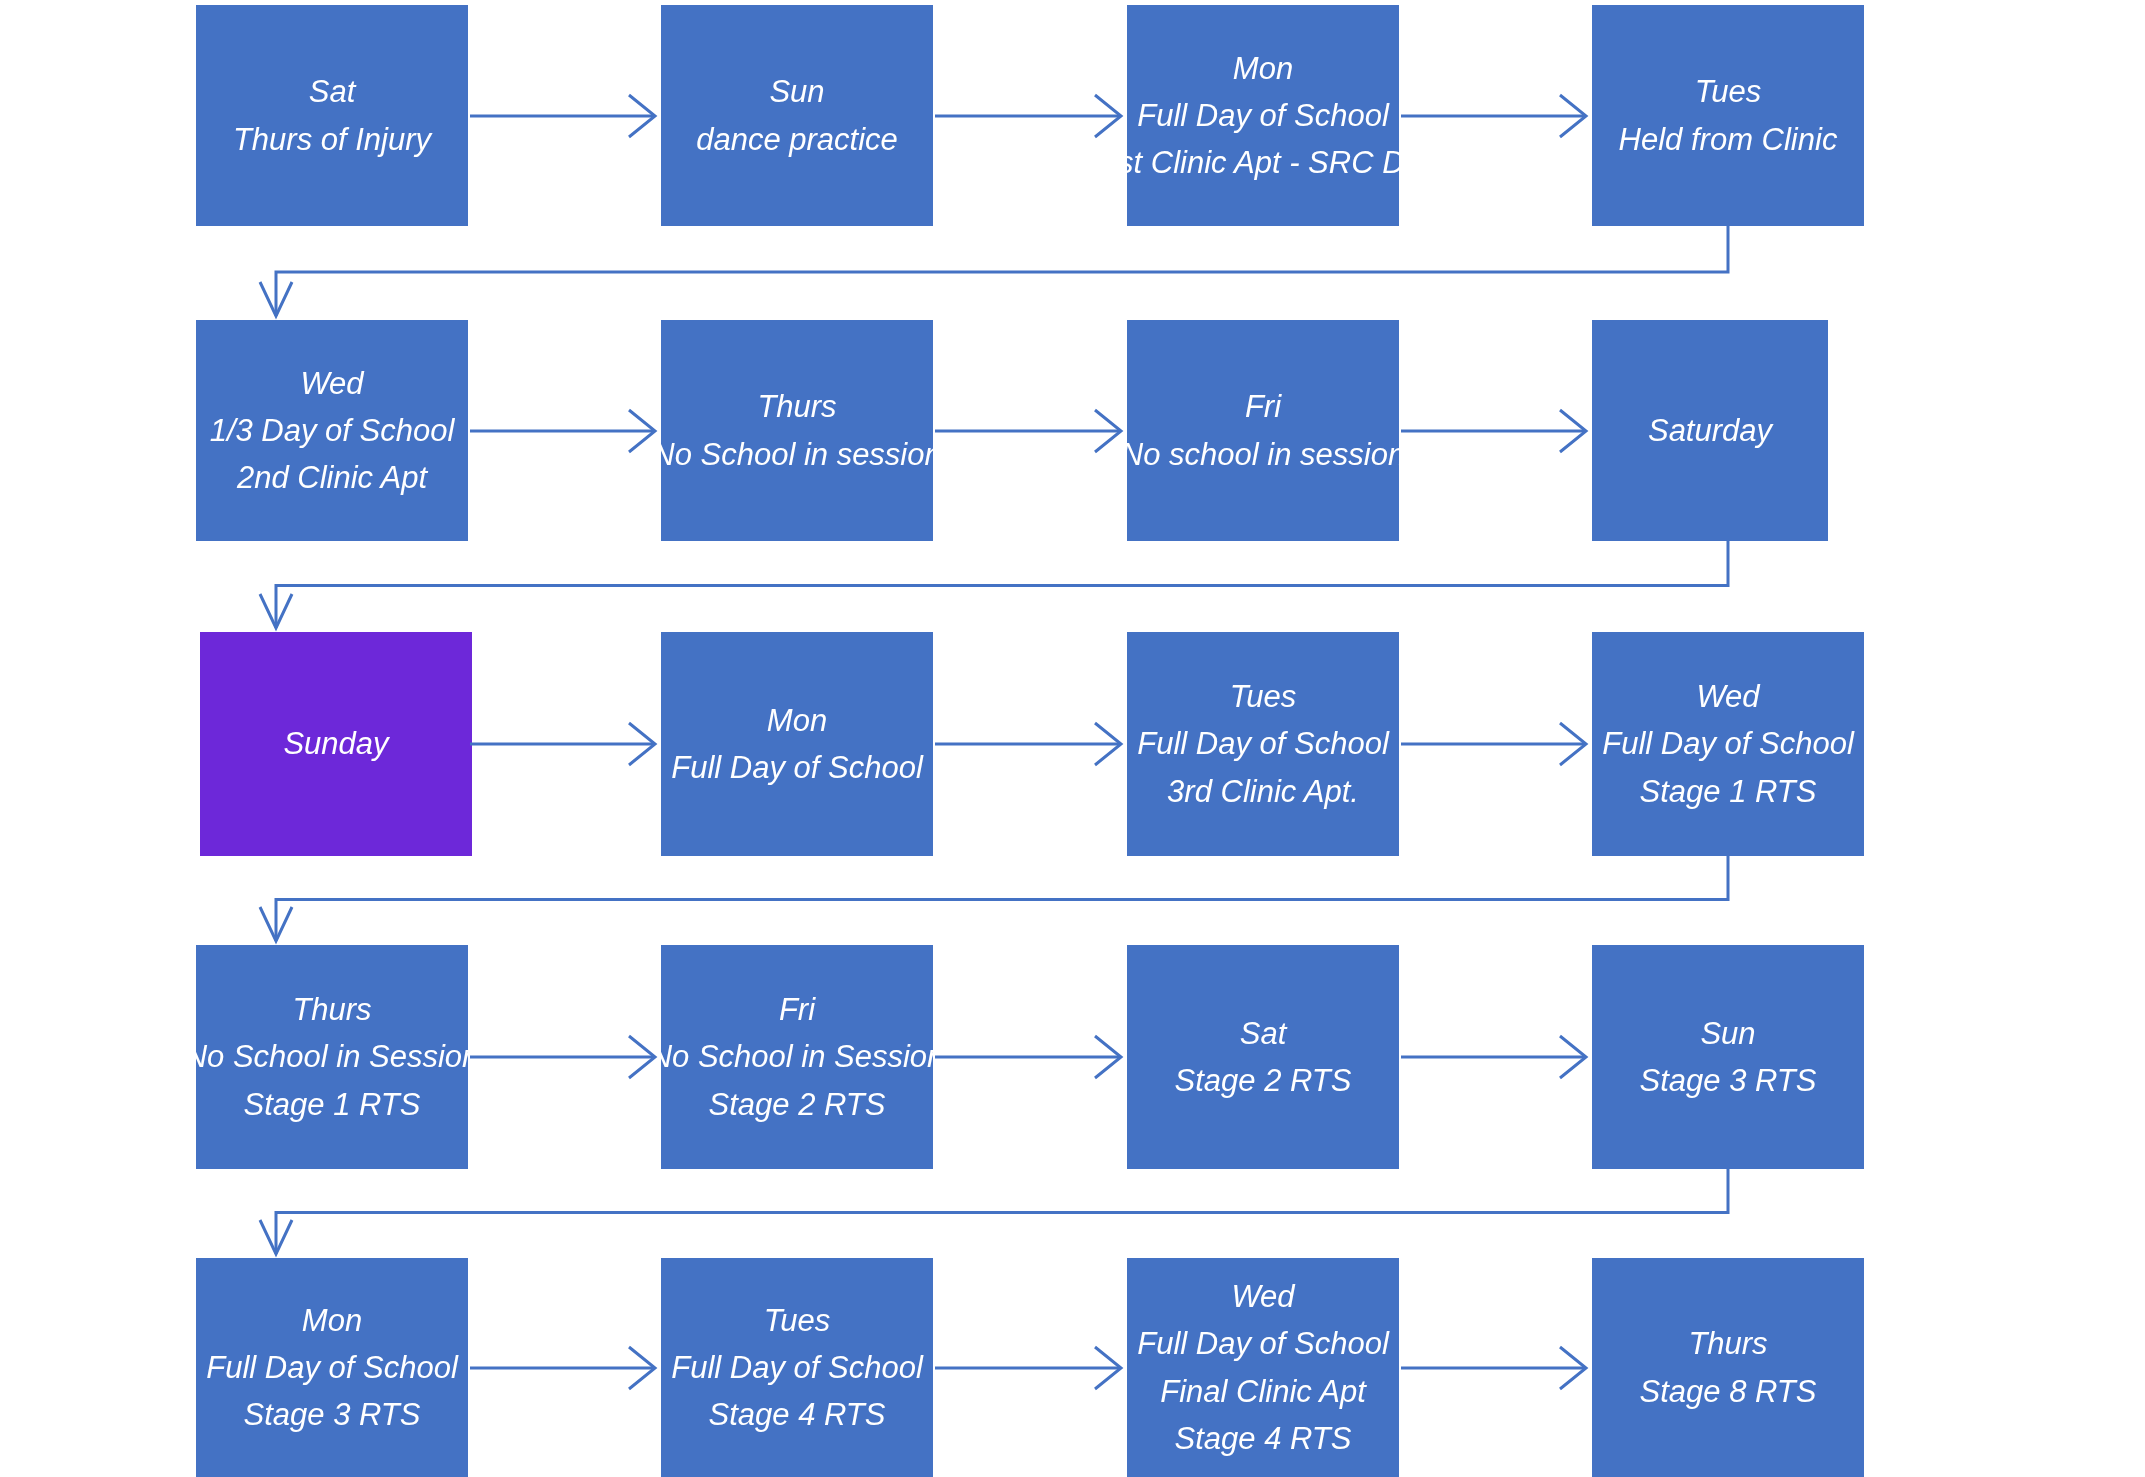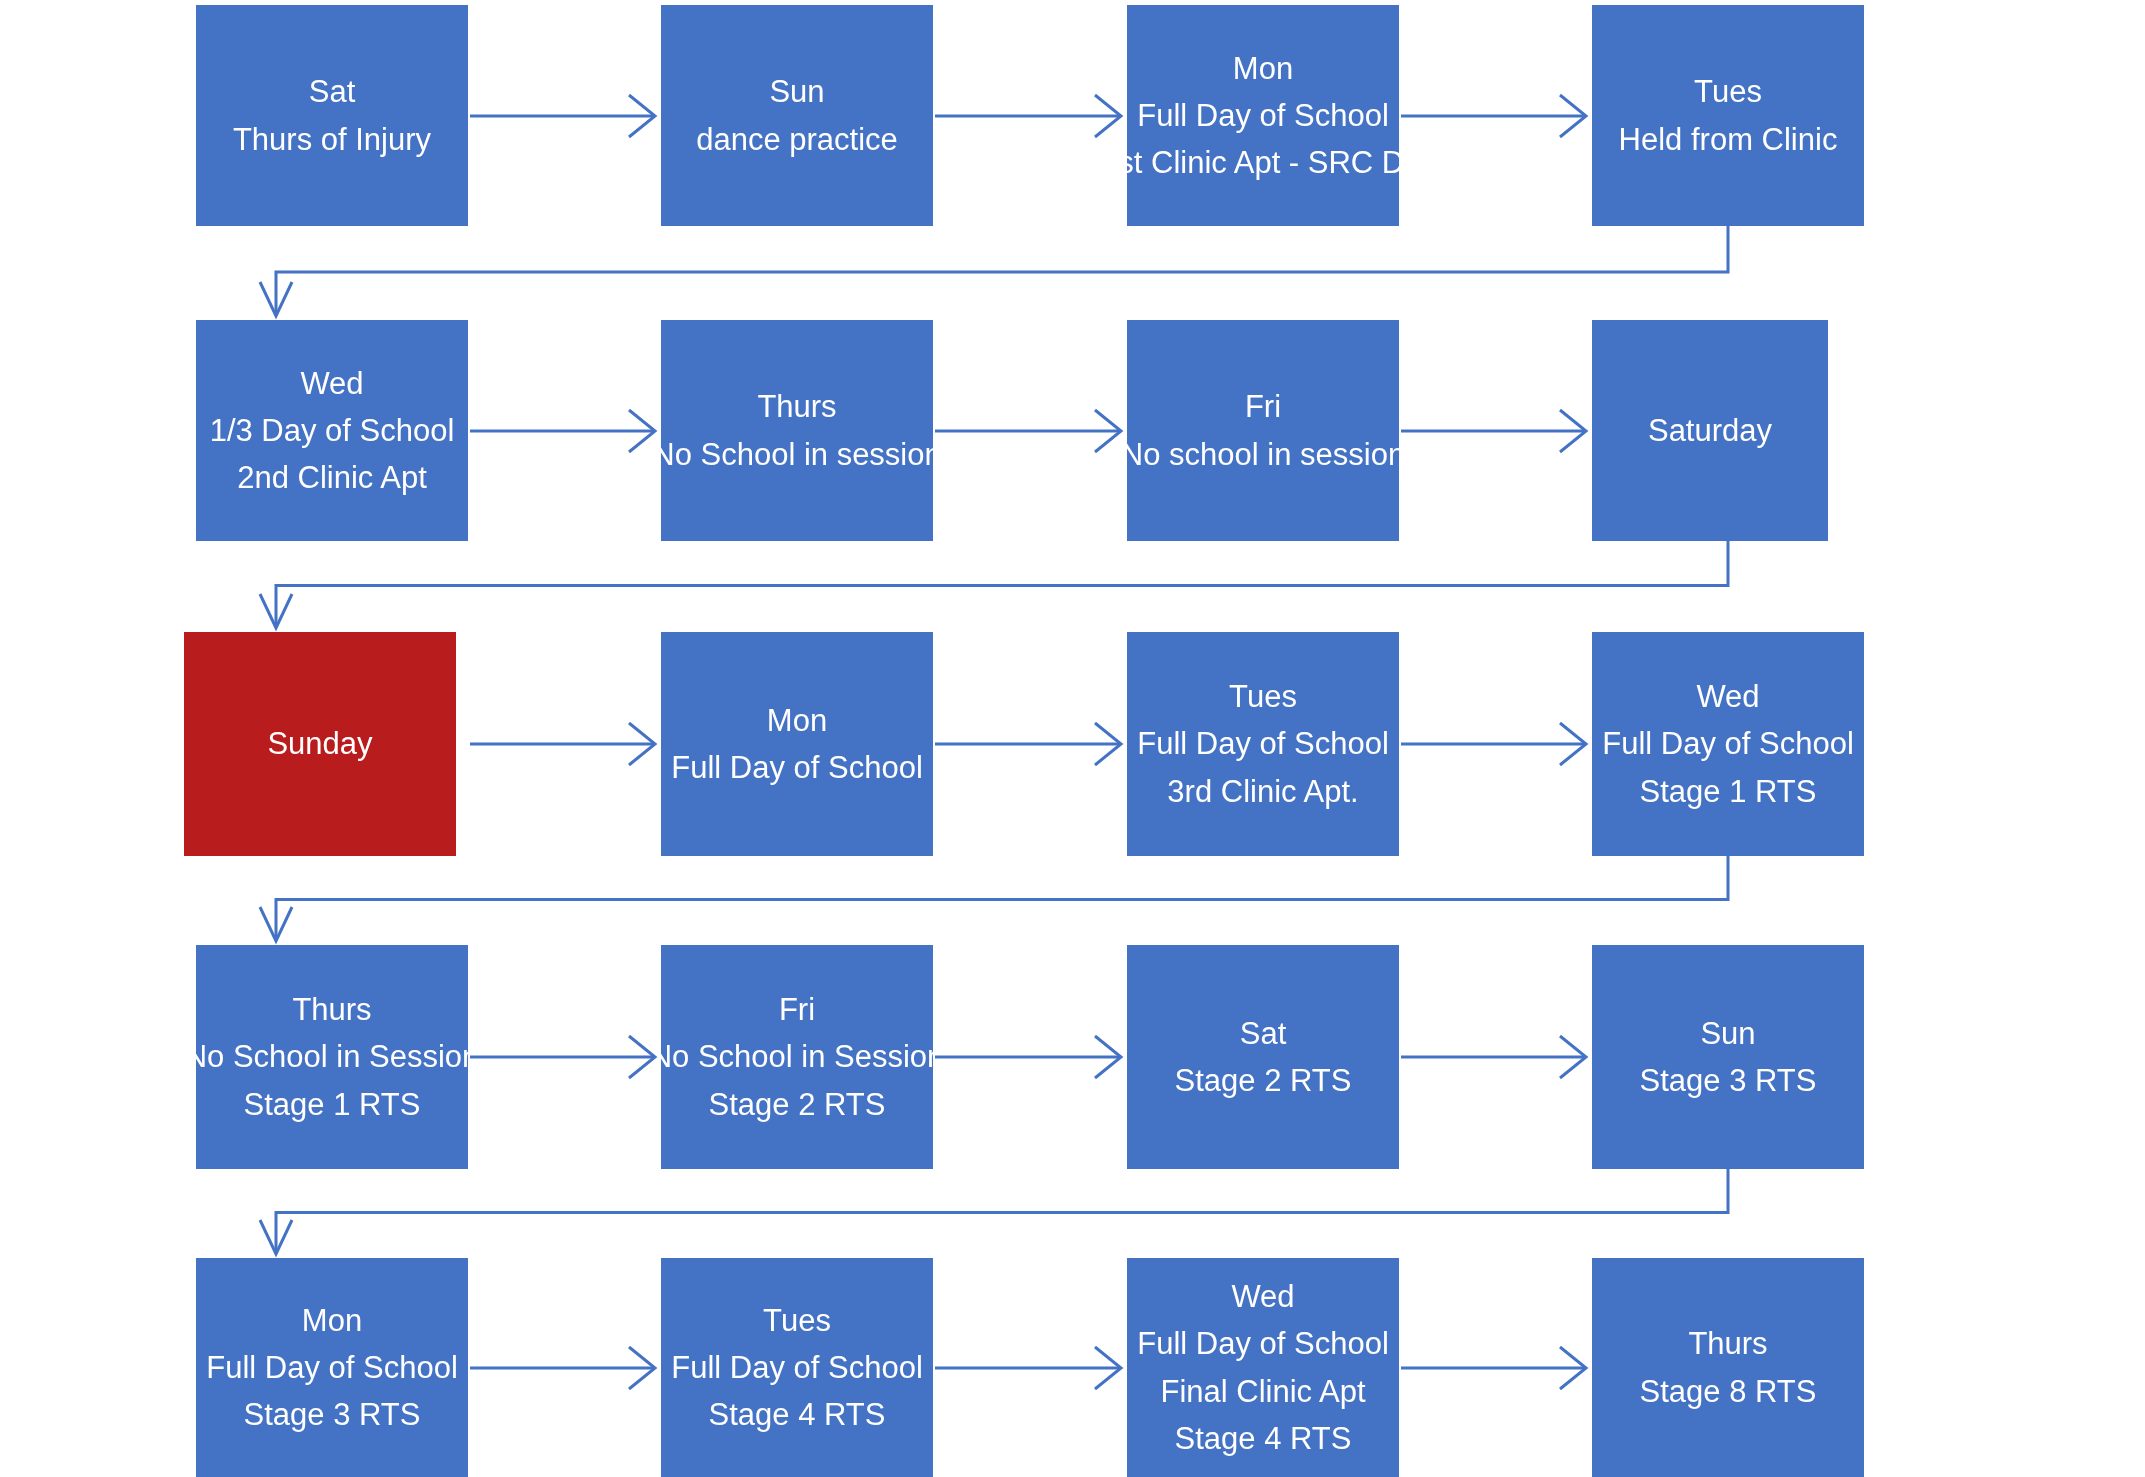--- a/index.html
+++ b/index.html
@@ -10,20 +10,21 @@
   }
   body {
     font-family: "Liberation Sans", sans-serif;
   }
   #canvas {
     position: relative;
     width: 2145px;
     height: 1477px;
     background: #ffffff;
     overflow: hidden;
+    font-style: italic;
   }
   .node {
     position: absolute;
     background: #4472C4;
     color: #ffffff;
     display: flex;
     flex-direction: column;
     align-items: center;
     justify-content: center;
     text-align: center;
@@ -78,21 +79,21 @@
       <span class="node-line">Thurs</span>
       <span class="node-line">No School in session</span>
     </div>
     <div class="node" style="left: 1127px; top: 320px; width: 272px; height: 221px; background: rgb(68, 114, 196); color: rgb(255, 255, 255);">
       <span class="node-line">Fri</span>
       <span class="node-line">No school in session</span>
     </div>
     <div class="node" style="left: 1592px; top: 320px; width: 236px; height: 221px; background: rgb(68, 114, 196); color: rgb(255, 255, 255);">
       <span class="node-line">Saturday</span>
     </div>
-    <div class="node" style="left: 184px; top: 632px; width: 272px; height: 224px; background: #b91c1c; color: rgb(255, 255, 255);">
+    <div class="node" style="left: 200px; top: 632px; width: 272px; height: 224px; background: #6d28d9; color: rgb(255, 255, 255);">
       <span class="node-line">Sunday</span>
     </div>
     <div class="node" style="left: 661px; top: 632px; width: 272px; height: 224px; background: rgb(68, 114, 196); color: rgb(255, 255, 255);">
       <span class="node-line">Mon</span>
       <span class="node-line">Full Day of School</span>
     </div>
     <div class="node" style="left: 1127px; top: 632px; width: 272px; height: 224px; background: rgb(68, 114, 196); color: rgb(255, 255, 255);">
       <span class="node-line">Tues</span>
       <span class="node-line">Full Day of School</span>
       <span class="node-line">3rd Clinic Apt.</span>

